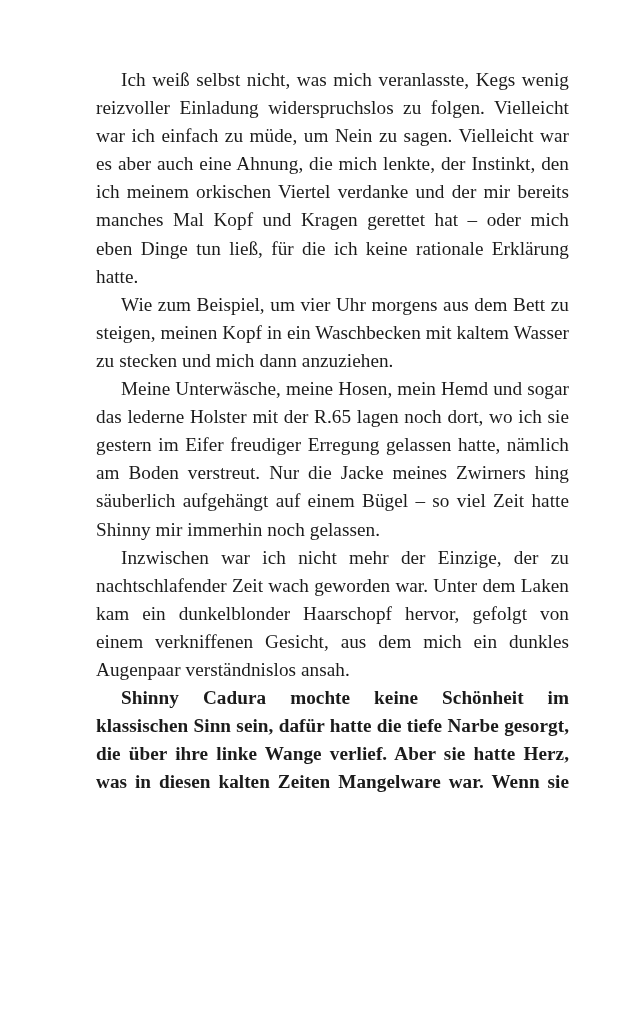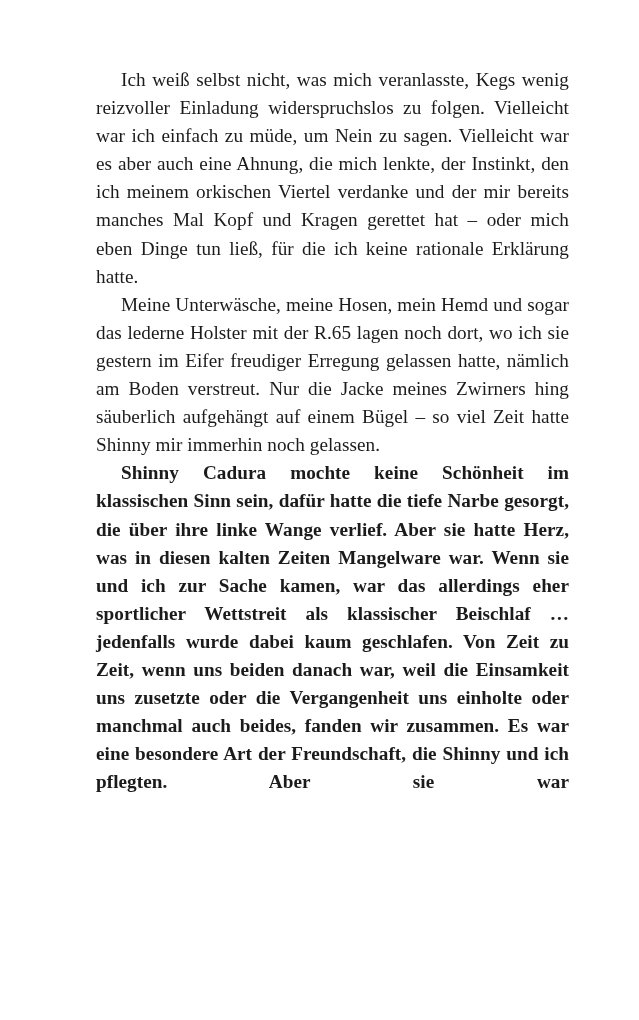--- a/index.html
+++ b/index.html
@@ -54,19 +54,21 @@
     color: #1b1b1b;
   }
 </style>
 </head>
 <body>
 
 <div id="page">
 
   <div id="text-block">
     <p class="para">Ich weiß selbst nicht, was mich veranlasste, Kegs wenig reizvoller Einladung widerspruchslos zu folgen. Vielleicht war ich einfach zu müde, um Nein zu sagen. Vielleicht war es aber auch eine Ahnung, die mich lenkte, der Instinkt, den ich meinem orkischen Viertel verdanke und der mir bereits manches Mal Kopf und Kragen gerettet hat – oder mich eben Dinge tun ließ, für die ich keine rationale Erklärung hatte.</p>
+    <p class="para">Wie zum Beispiel, um vier Uhr morgens aus dem Bett zu steigen, meinen Kopf in ein Waschbecken mit kaltem Wasser zu stecken und mich dann anzuziehen.</p>
     <p class="para">Meine Unterwäsche, meine Hosen, mein Hemd und sogar das lederne Holster mit der R.65 lagen noch dort, wo ich sie gestern im Eifer freudiger Erregung gelassen hatte, nämlich am Boden verstreut. Nur die Jacke meines Zwirners hing säuberlich aufgehängt auf einem Bügel – so viel Zeit hatte Shinny mir immerhin noch gelassen.</p>
+    <p class="para">Inzwischen war ich nicht mehr der Einzige, der zu nachtschlafender Zeit wach geworden war. Unter dem Laken kam ein dunkelblonder Haarschopf hervor, gefolgt von einem verkniffenen Gesicht, aus dem mich ein dunkles Augenpaar verständnislos ansah.</p>
     <p class="para">Shinny Cadura mochte keine Schönheit im klassischen Sinn sein, dafür hatte die tiefe Narbe gesorgt, die über ihre linke Wange verlief. Aber sie hatte Herz, was in diesen kalten Zeiten Mangelware war. Wenn sie und ich zur Sache kamen, war das allerdings eher sportlicher Wettstreit als klassischer Beischlaf … jedenfalls wurde dabei kaum geschlafen. Von Zeit zu Zeit, wenn uns beiden danach war, weil die Einsamkeit uns zusetzte oder die Vergangenheit uns einholte oder manchmal auch beides, fanden wir zusammen. Es war eine besondere Art der Freundschaft, die Shinny und ich pflegten. Aber sie war</p>
   </div>
 
   <div id="page-number">16</div>
 
 </div>
 
 </body></html>

